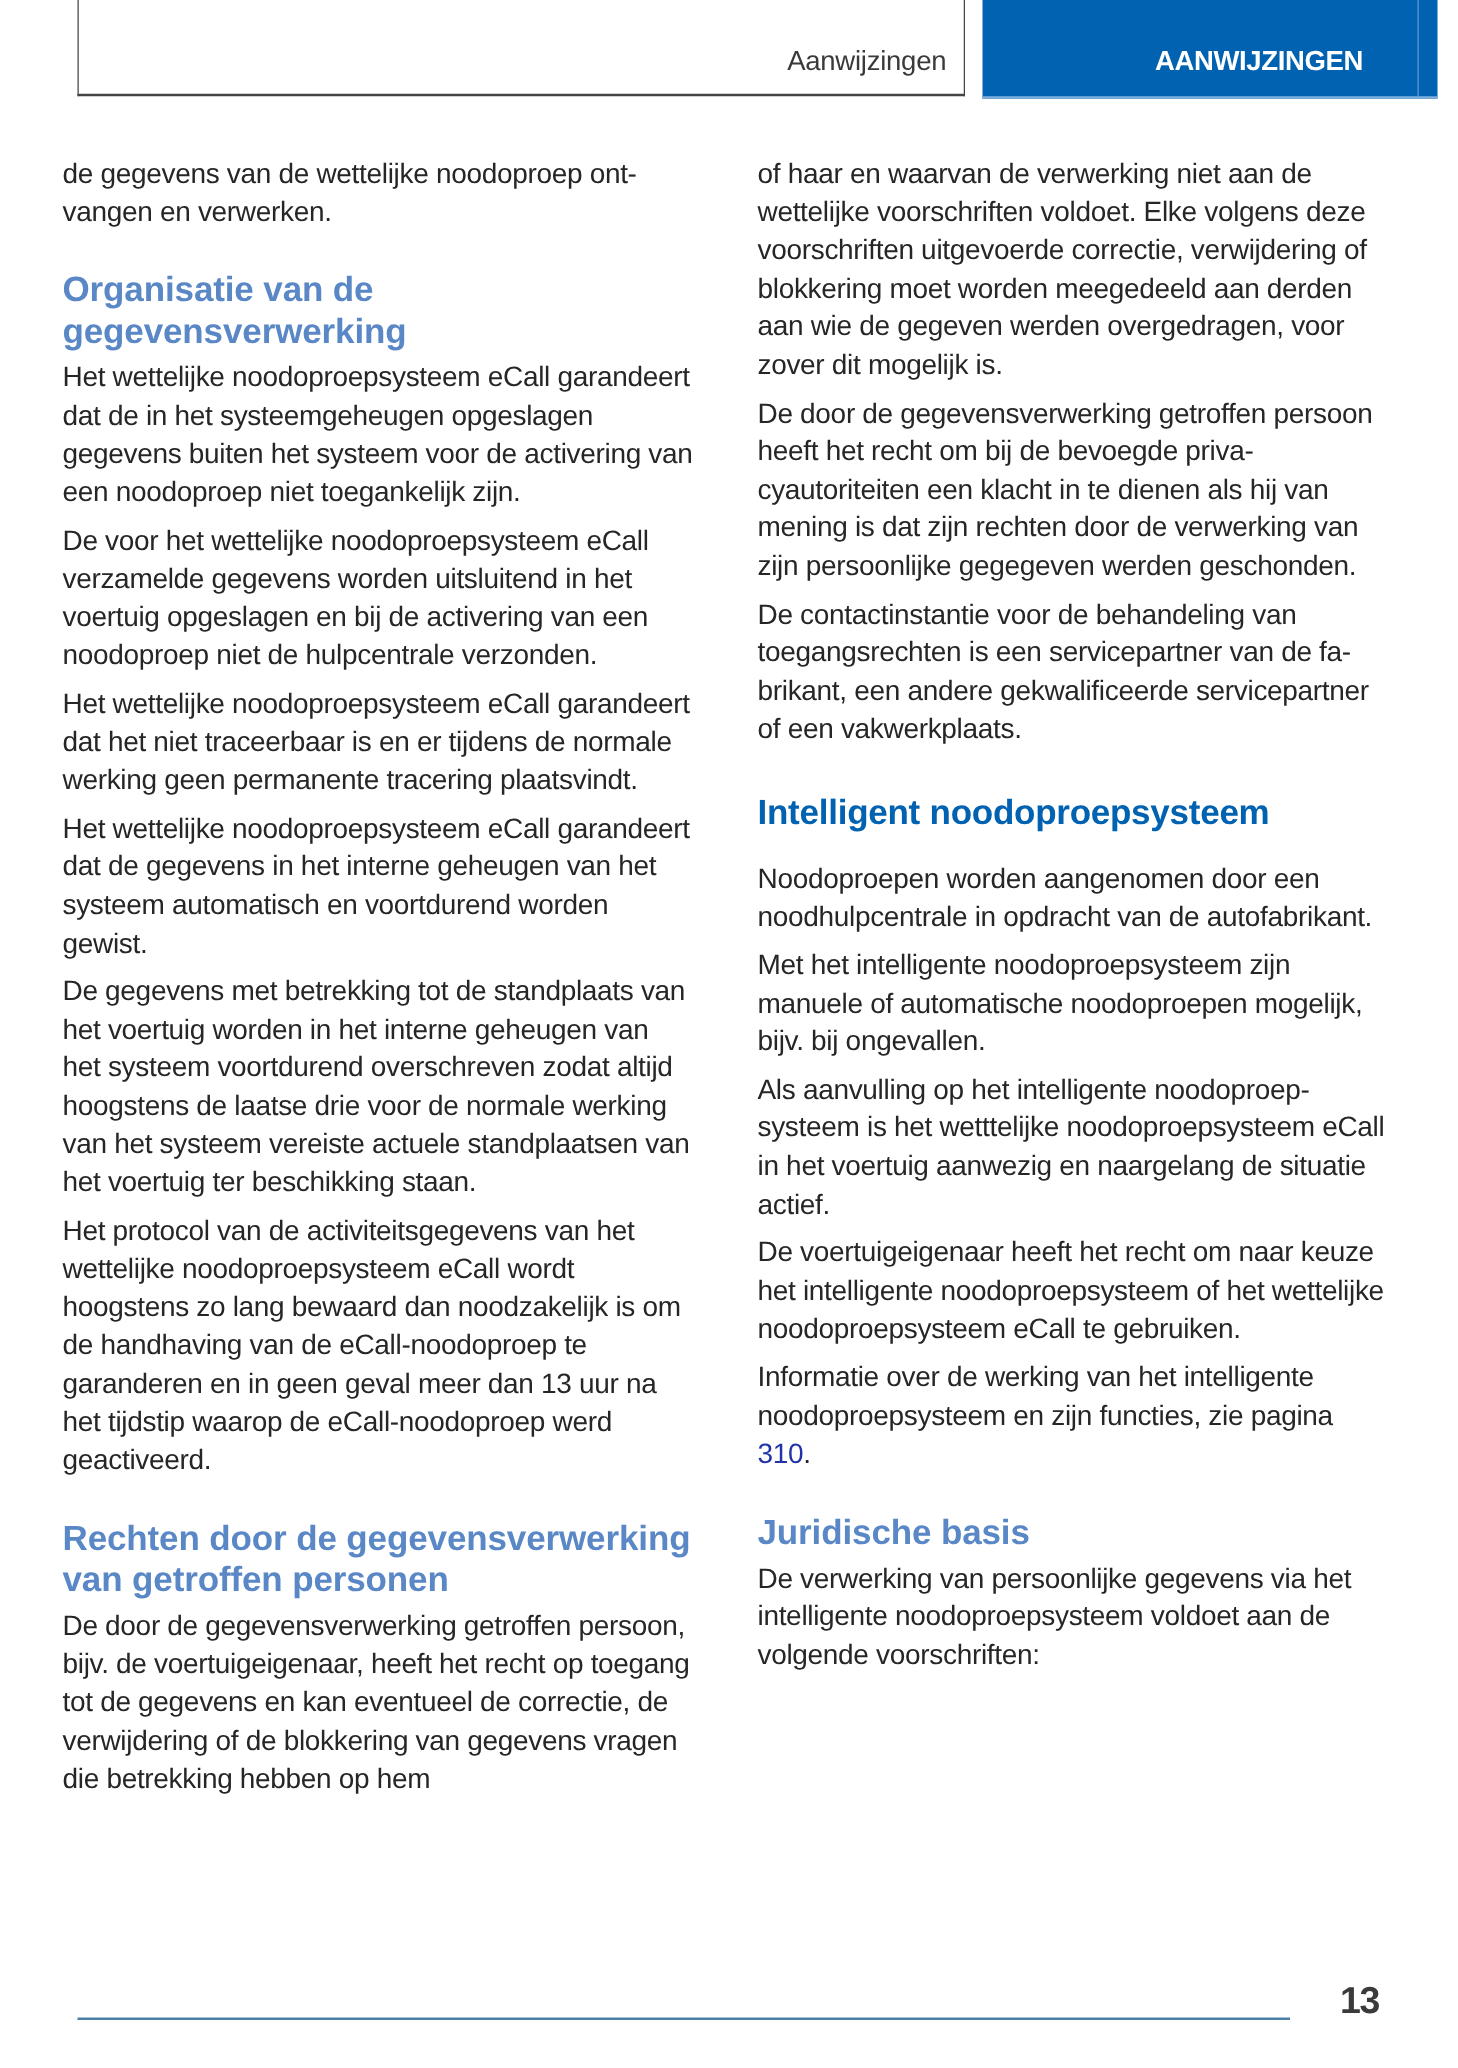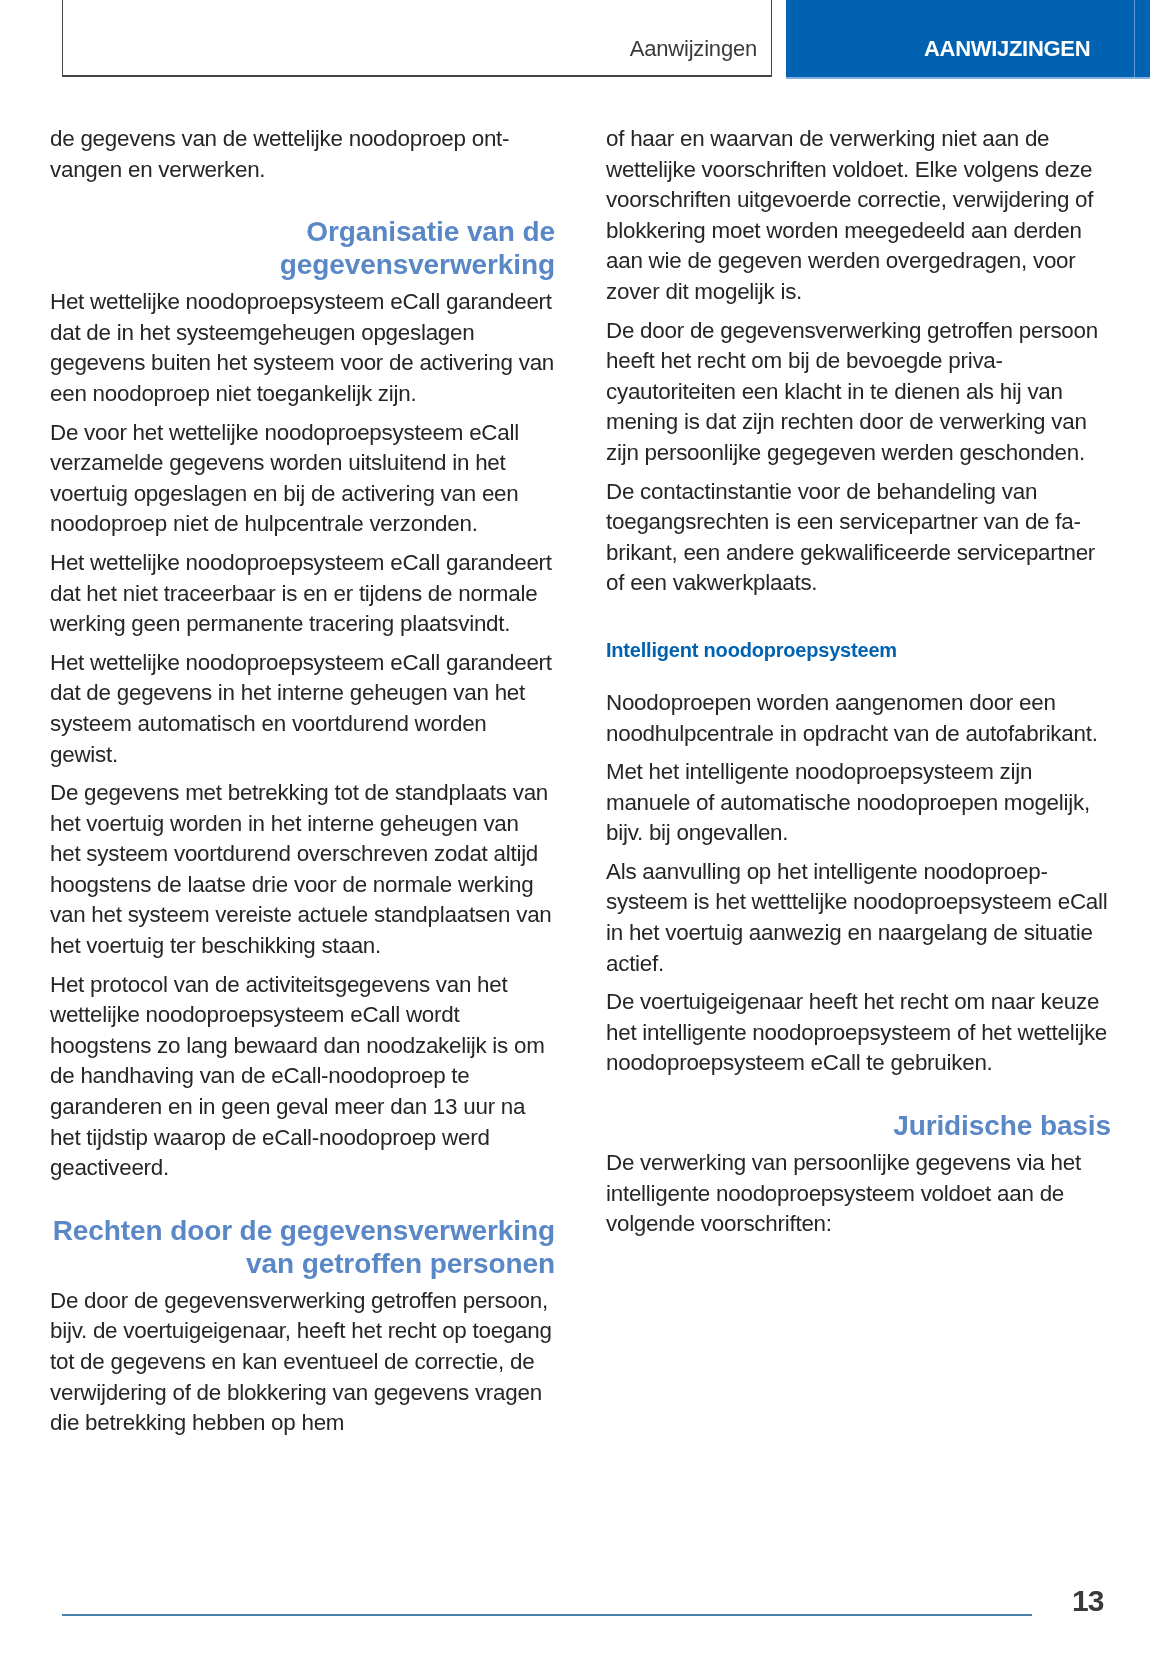--- a/index.html
+++ b/index.html
@@ -29,24 +29,24 @@
     }
     .column {
       position: absolute; top: 124px; width: 505px;
       font-size: 22.4px; line-height: 30.6px; letter-spacing: -0.25px;
     }
     .col-left { left: 50px; }
     .col-right { left: 606px; }
     p { margin: 0 0 8px 0; }
     .h2 {
       color: #5a87c5; font-weight: bold; font-size: 28px; line-height: 33px;
-      margin: 30px 0 6px 0; letter-spacing: -0.1px; text-align: right;
+      margin: 30px 0 6px 0; letter-spacing: -0.1px;
     }
     .h1 {
-      color: #0062b0; font-weight: bold; font-size: 20px; line-height: 36px;
+      color: #0062b0; font-weight: bold; font-size: 28px; line-height: 36px;
       margin: 33px 0 20px 0; letter-spacing: -0.2px;
     }
     .h1 + .h2 { margin-top: 0; }
     .link { color: #2233aa; }
     .footer-line {
       position: absolute; left: 62px; top: 1614px; width: 970px; height: 2px; background: #4a7fa8;
     }
     .page-number {
       position: absolute; left: 1072px; top: 1584px; font-size: 30px; font-weight: bold; color: #3a3a3a;
       letter-spacing: -1px;
@@ -83,19 +83,20 @@
   <p>of haar en waarvan de verwerking niet aan de wettelijke voorschriften voldoet. Elke volgens deze voorschriften uitgevoerde correctie, verwij­dering of blokkering moet worden meegedeeld aan derden aan wie de gegeven werden overge­dragen, voor zover dit mogelijk is.</p>
   <p>De door de gegevensverwerking getroffen per­soon heeft het recht om bij de bevoegde priva­cyautoriteiten een klacht in te dienen als hij van mening is dat zijn rechten door de verwerking van zijn persoonlijke gegegeven werden ge­schonden.</p>
   <p>De contactinstantie voor de behandeling van toegangsrechten is een servicepartner van de fa­brikant, een andere gekwalificeerde servicepart­ner of een vakwerkplaats.</p>
 
   <div class="h1">Intelligent noodoproepsysteem</div>
 
   <p>Noodoproepen worden aangenomen door een noodhulpcentrale in opdracht van de autofabri­kant.</p>
   <p>Met het intelligente noodoproepsysteem zijn manuele of automatische noodoproepen moge­lijk, bijv. bij ongevallen.</p>
   <p>Als aanvulling op het intelligente noodoproep­systeem is het wetttelijke noodoproepsysteem eCall in het voertuig aanwezig en naargelang de situatie actief.</p>
   <p>De voertuigeigenaar heeft het recht om naar keuze het intelligente noodoproepsysteem of het wettelijke noodoproepsysteem eCall te gebrui­ken.</p>
+  <p><span>Informatie over de werking van het intelligente noodoproepsysteem en zijn functies, zie pa­gina </span><span class="link">310</span><span>.</span></p>
 
   <div class="h2">Juridische basis</div>
   <p>De verwerking van persoonlijke gegevens via het intelligente noodoproepsysteem voldoet aan de volgende voorschriften:</p>
 </div>
 
 <div class="footer-line"></div>
 <div class="page-number">13</div>
 
 </body></html>

